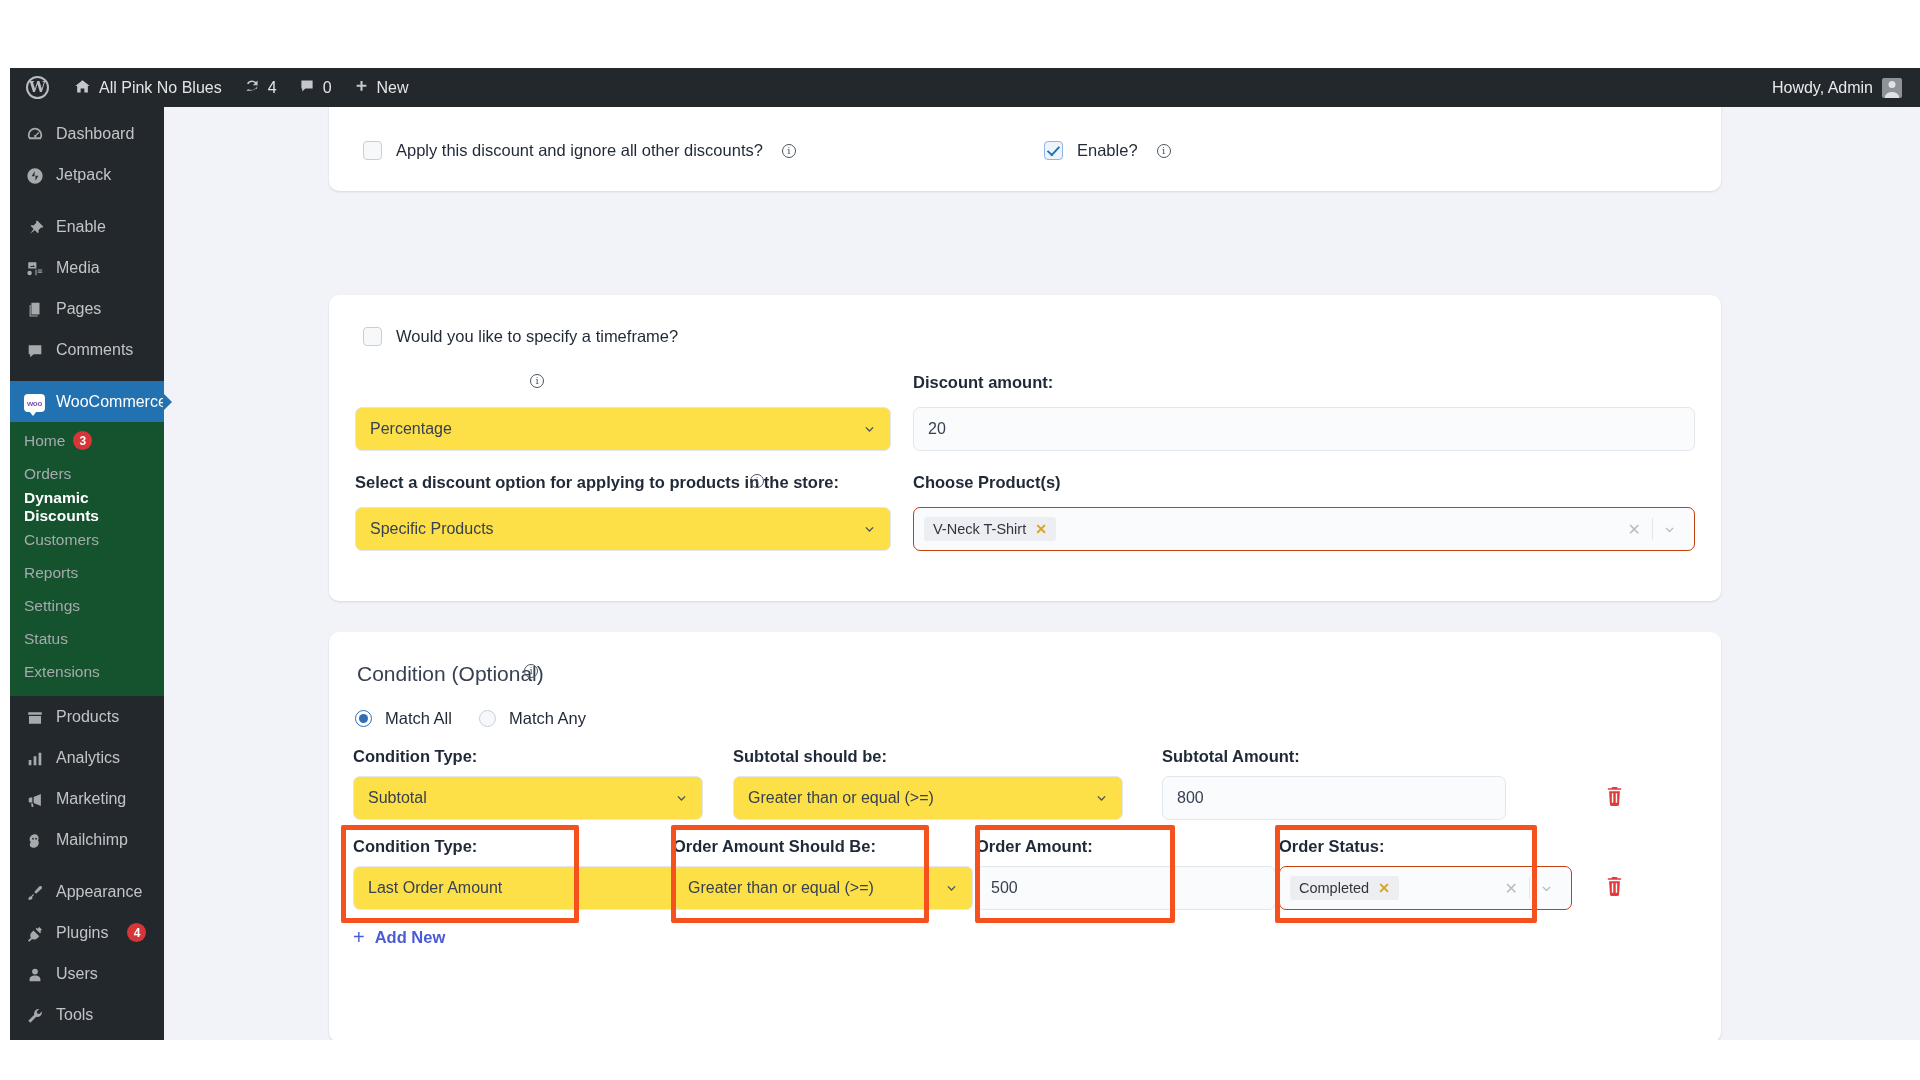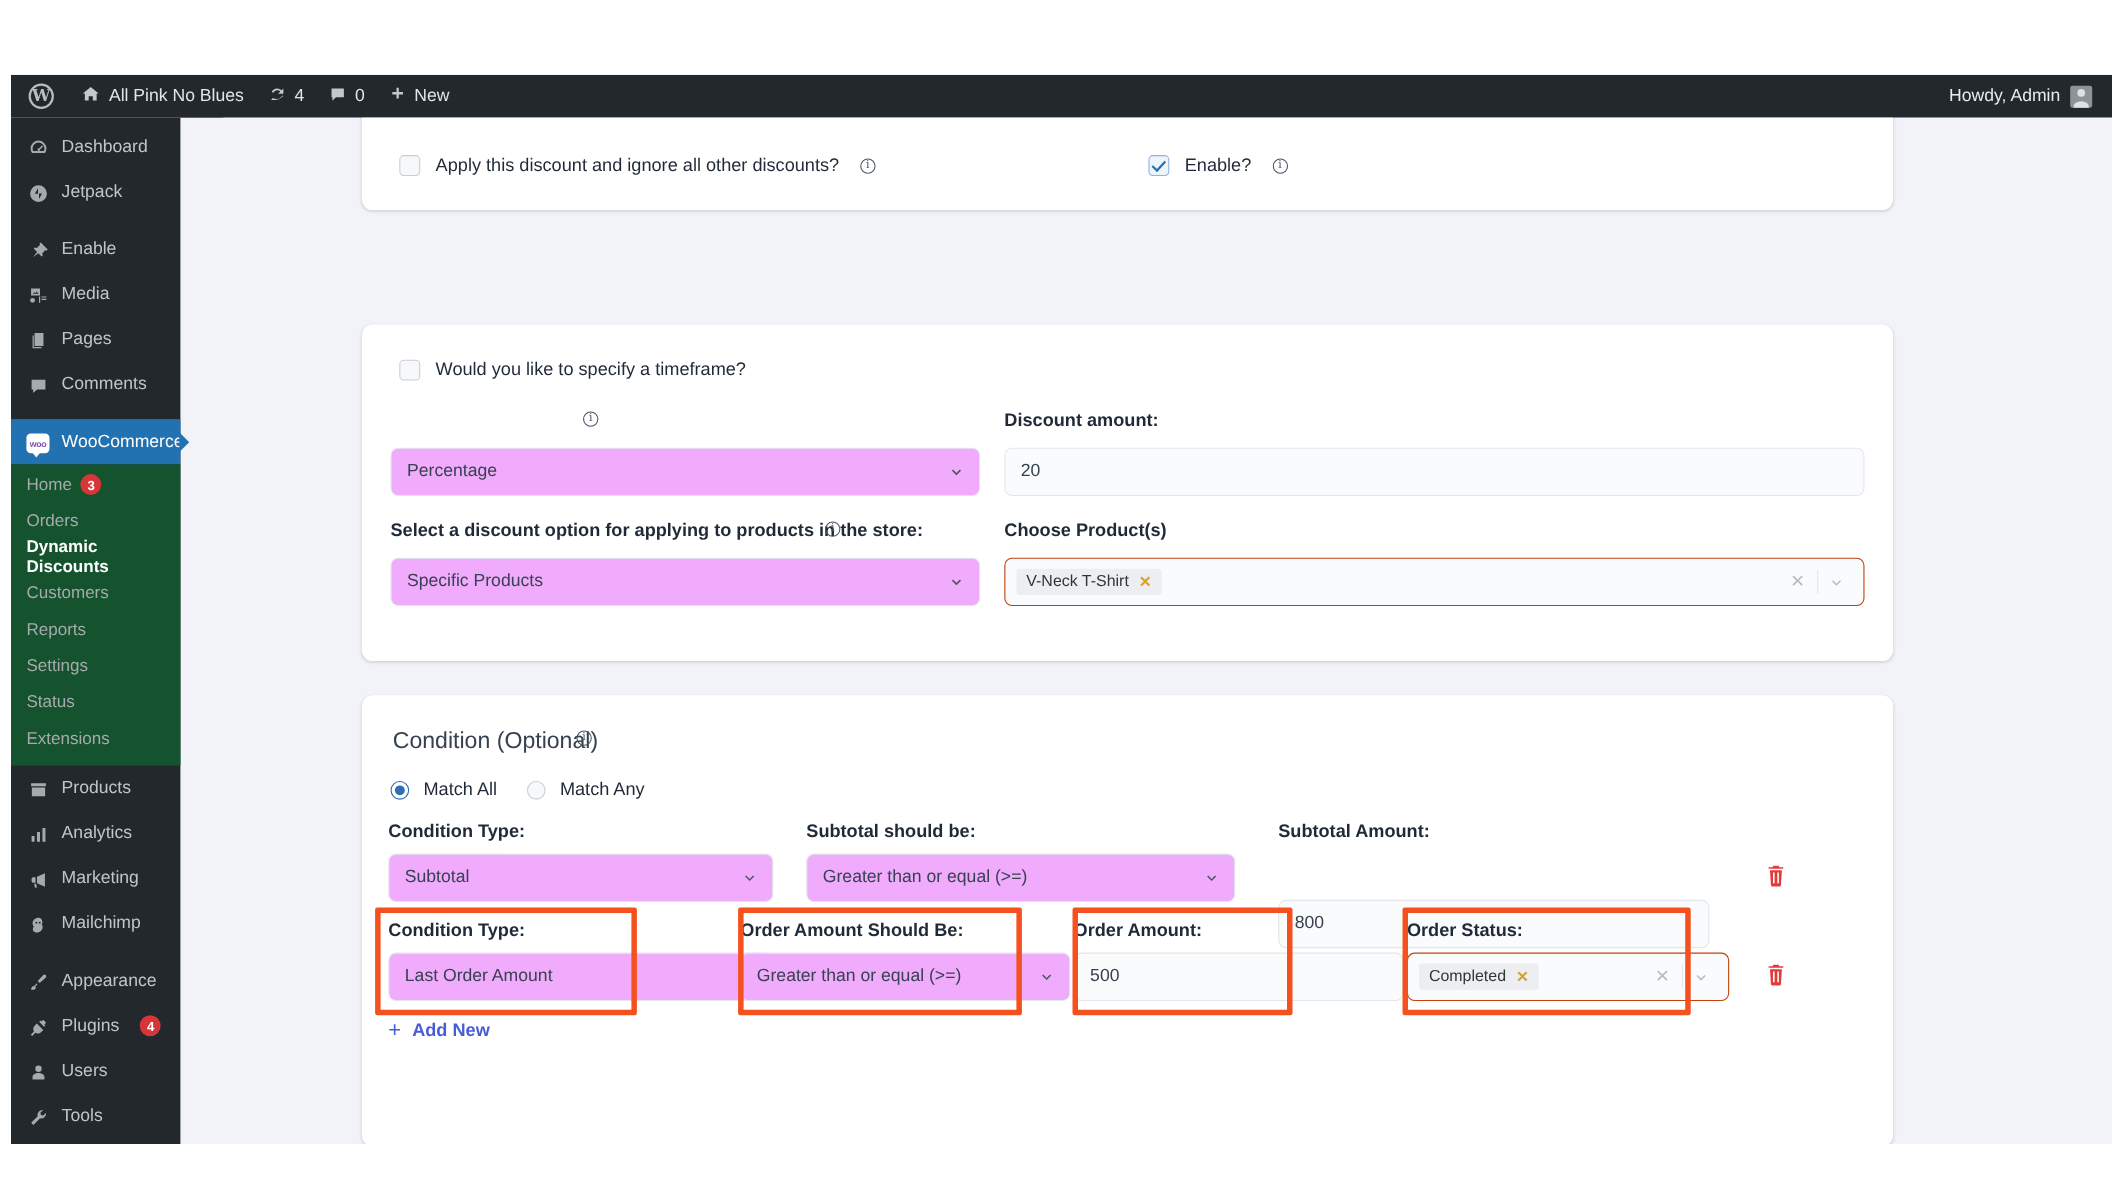--- a/index.html
+++ b/index.html
@@ -182,21 +182,21 @@
   }
   .rad.on { border-color: #2f6fb3; background: #fff; }
   .rad.on::after {
     content: ""; width: 9px; height: 9px; border-radius: 50%;
     background: #2f6fb3;
   }
 
   
   .field {
     height: 44px; border: 1px solid #e2e6ed; border-radius: 7px;
-    background: #f0abfc;
+    background: #fde047;
     display: flex; align-items: center;
     padding: 0 14px;
     font-size: 16px; color: #374151;
     position: relative;
   }
   .field.input { background: #fafbfc; }
   .chev {
     position: absolute; right: 14px; top: 50%;
     transform: translateY(-50%);
     width: 13px; height: 13px;
@@ -559,21 +559,21 @@
         <div class="field" style="position:absolute; left:404px; top:144px; width:390px;">
           <span class="fv">Greater than or equal (&gt;=)</span>
           <span class="chev">
             <svg width="13" height="13" viewBox="0 0 16 16" fill="none" stroke="currentColor" stroke-width="1.7">
                 <path d="M3.5 6 8 10.5 12.5 6"></path>
               </svg>
           </span>
         </div>
 
         <div class="lbl lbl-strong" style="position:absolute; left:833px; top:116px;">Subtotal Amount:</div>
-        <div class="field input" style="position:absolute; left:833px; top:144px; width:392px;margin-top:42px;">
+        <div class="field input" style="position:absolute; left:833px; top:144px; width:344px;">
           <span class="fv">800</span>
         </div>
 
         <span class="trash" style="position:absolute; left:1276px; top:154px;">
           <svg width="19" height="21" viewBox="0 0 20 22" fill="currentColor">
               <path d="M7.5 1h5l.8 1.4H17V4H3V2.4h3.7L7.5 1zM4.3 5.4h11.4l-.9 14.1c0 .8-.7 1.5-1.5 1.5H6.7c-.8 0-1.5-.7-1.5-1.5L4.3 5.4zm2.9 2.2v10.1h1.5V7.6H7.2zm4.1 0v10.1h1.5V7.6h-1.5z"></path>
             </svg>
         </span>
 
         <div class="lbl lbl-strong" style="position:absolute; left:24px; top:206px;">Condition Type:</div>

